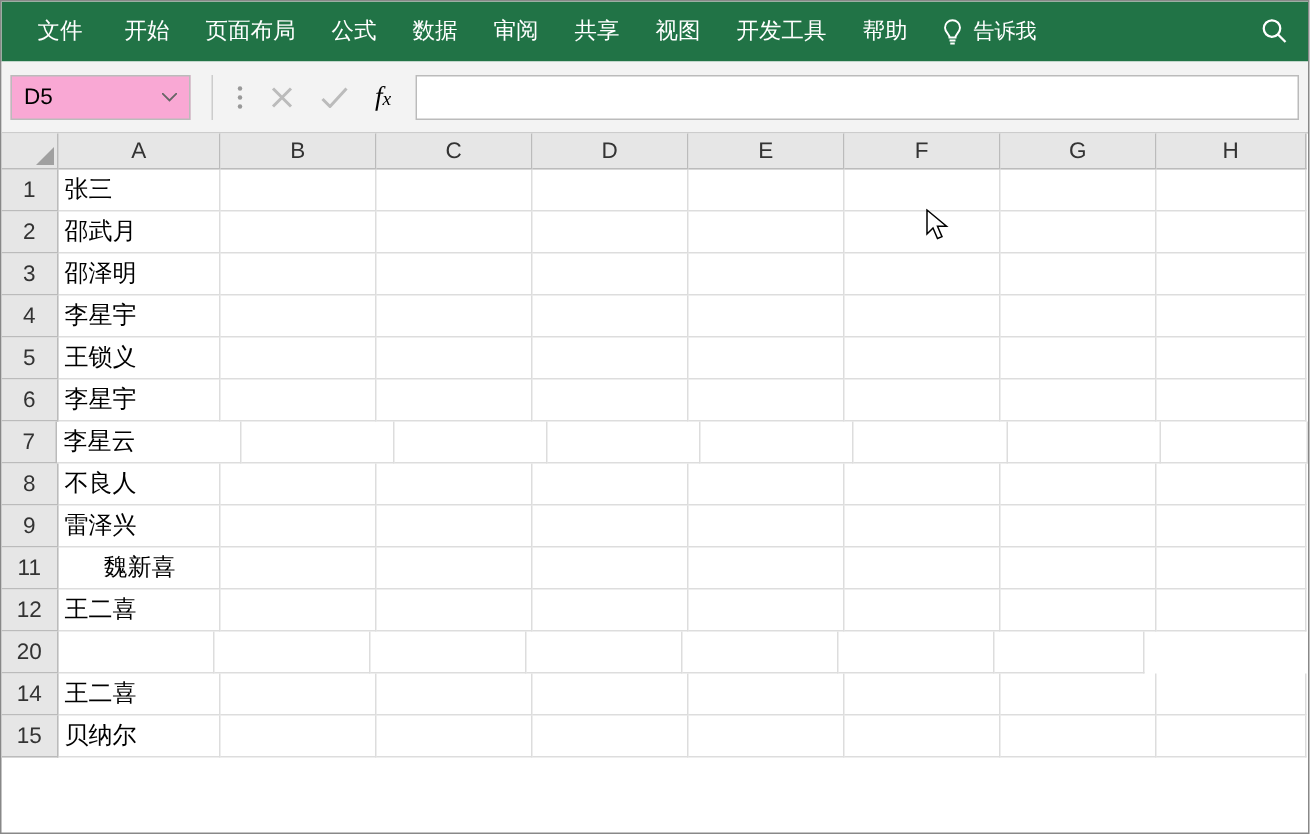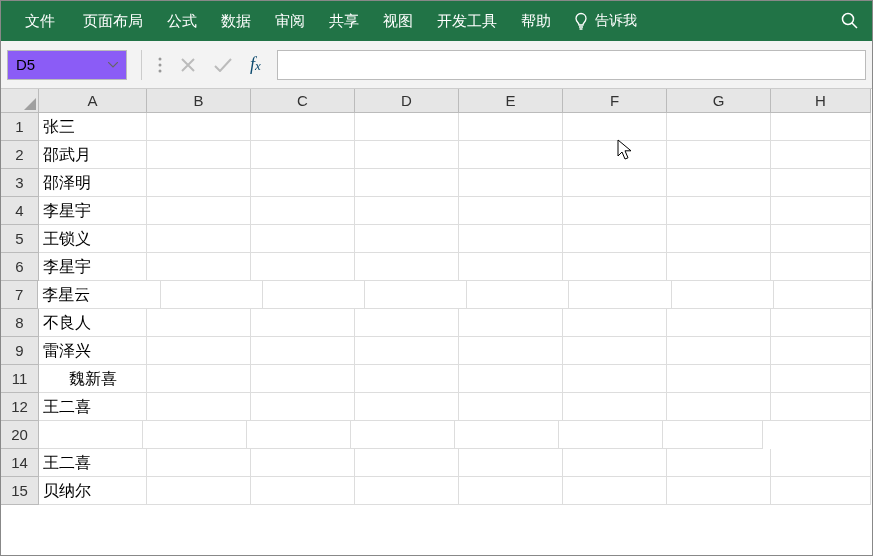--- a/index.html
+++ b/index.html
@@ -44,21 +44,21 @@
   .formula-bar {
     height: 48px;
     display: flex;
     align-items: center;
     background: #f3f3f3;
     border-bottom: 1px solid #ccc;
     padding: 8px 6px;
     gap: 8px;
   }
   .name-box {
-    background: #8b5cf6;
+    background: #f9a8d4;
     border: 1px solid #bbb;
     height: 30px;
     width: 120px;
     display: flex;
     align-items: center;
     padding: 0 8px;
     justify-content: space-between;
   }
   .name-box span { font-size: 15px; }
   .divider {
@@ -142,20 +142,21 @@
     position: absolute;
     pointer-events: none;
   }
   svg.icon { display: block; }
 </style>
 </head>
 <body>
 
 <div class="ribbon">
   <div class="ribbon-tab file">文件</div>
+  <div class="ribbon-tab">开始</div>
   <div class="ribbon-tab">页面布局</div>
   <div class="ribbon-tab">公式</div>
   <div class="ribbon-tab">数据</div>
   <div class="ribbon-tab">审阅</div>
   <div class="ribbon-tab">共享</div>
   <div class="ribbon-tab">视图</div>
   <div class="ribbon-tab">开发工具</div>
   <div class="ribbon-tab">帮助</div>
   <div class="ribbon-tell">
     <svg class="icon" width="16" height="18" viewBox="0 0 16 18">
@@ -184,21 +185,21 @@
       <circle cx="4" cy="10" r="1.5" fill="#999"></circle>
       <circle cx="4" cy="16" r="1.5" fill="#999"></circle>
     </svg>
   <div class="fb-icons">
     <svg class="icon" width="16" height="16" viewBox="0 0 16 16">
         <path d="M2 2l12 12M14 2L2 14" stroke="#bbb" stroke-width="2" fill="none"></path>
       </svg>
     <svg class="icon" width="18" height="14" viewBox="0 0 18 14">
         <path d="M1 8l5 5L17 1" stroke="#bbb" stroke-width="2" fill="none"></path>
       </svg>
-    <span style="font-style:italic;font-family:'Times New Roman',serif;color:#0c4a6e;font-size:18px">f<span style="font-size:13px">x</span></span>
+    <span style="font-style:italic;font-family:'Times New Roman',serif;color:#000000;font-size:18px">f<span style="font-size:13px">x</span></span>
   </div>
   <div class="fb-input"></div>
 </div>
 
 <div class="grid-area">
   <div class="col-headers">
     <div class="corner"></div>
   <div class="col-h" style="width: 108px;">A</div>
       <div class="col-h" style="width: 104px;">B</div>
       <div class="col-h" style="width: 104px;">C</div>

